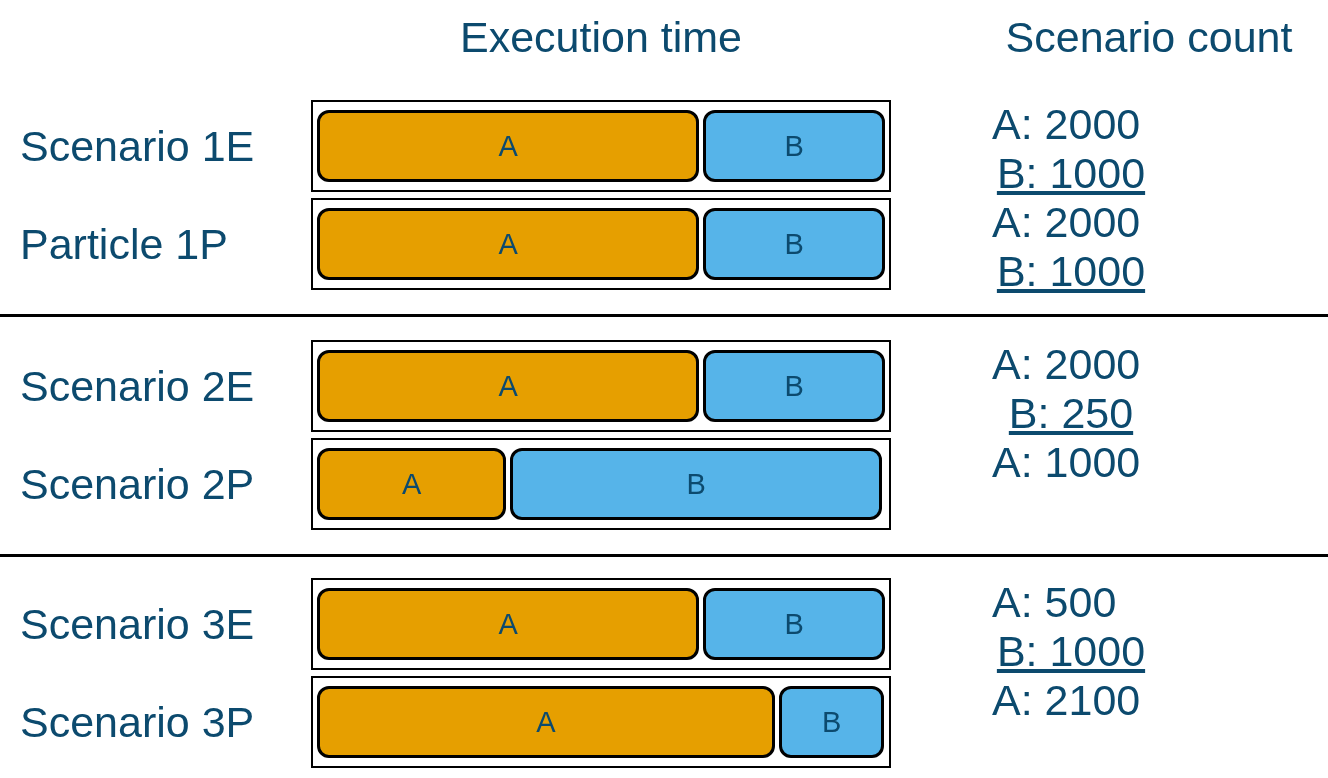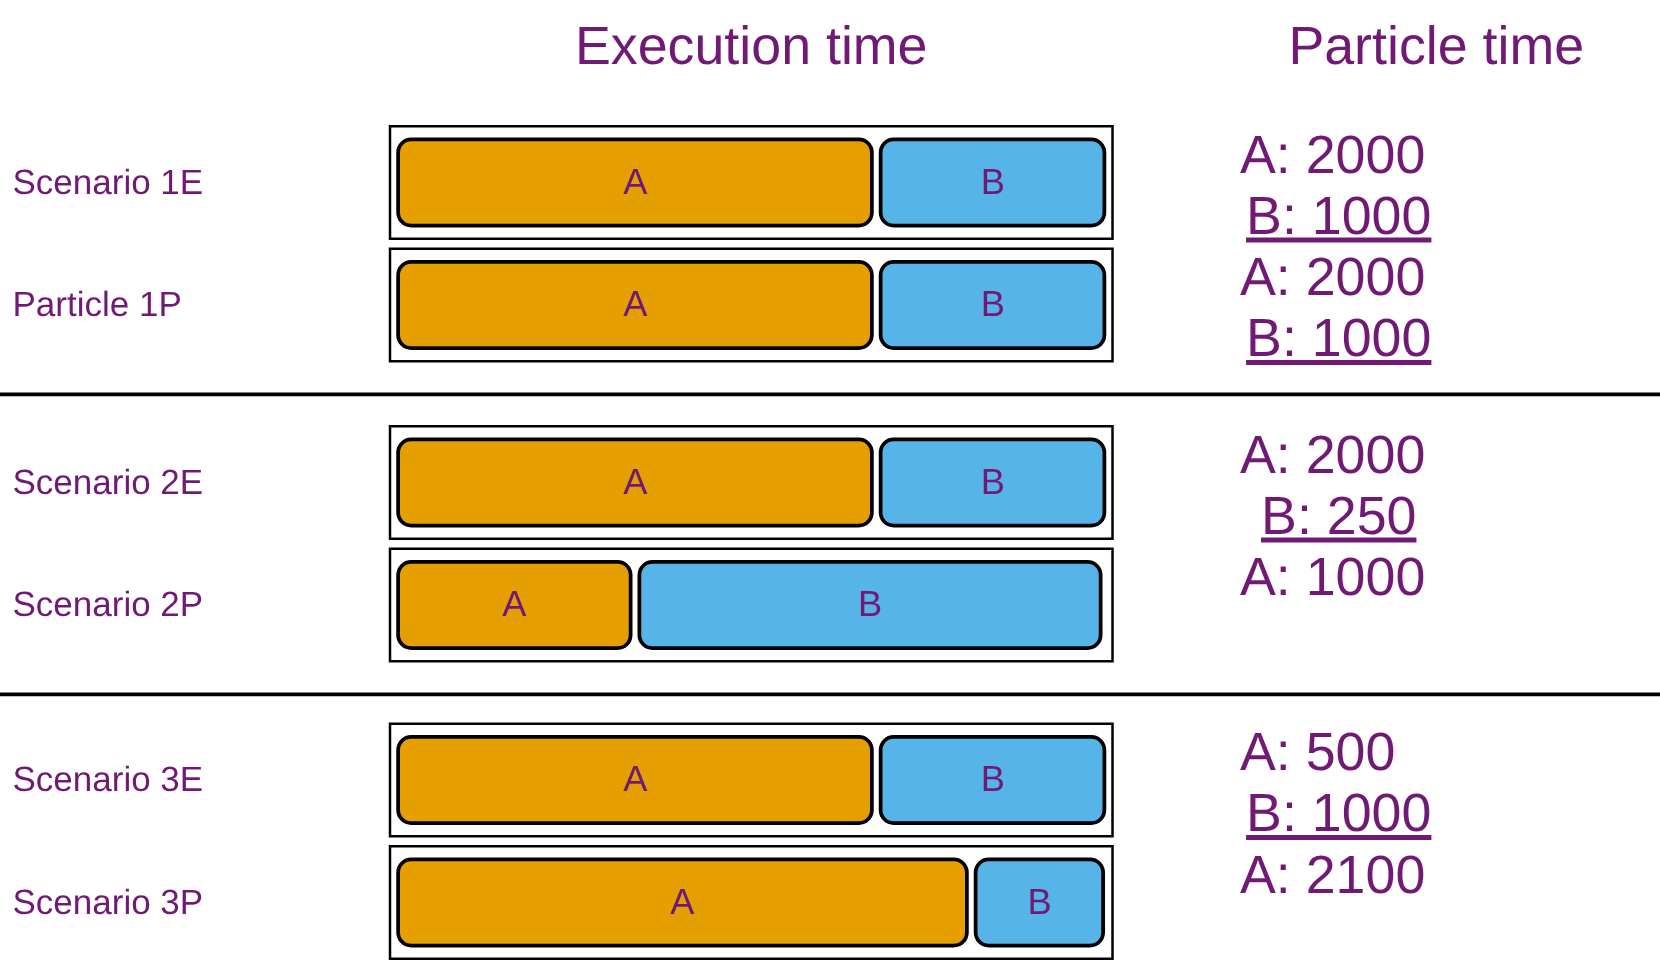--- a/index.html
+++ b/index.html
@@ -2,21 +2,21 @@
 <html><head>
 <meta charset="utf-8">
 <style>
   html, body { margin: 0; padding: 0; background: #ffffff; }
   .figure {
     position: relative;
     width: 1328px;
     height: 778px;
     background: #ffffff;
     font-family: "Liberation Sans", sans-serif;
-    color: #701a75;
+    color: #0c4a6e;
     overflow: hidden;
   }
   .col-header {
     position: absolute;
     top: 12px;
     font-size: 43px;
     line-height: 50px;
     text-align: center;
     white-space: nowrap;
   }
@@ -24,26 +24,26 @@
   .col-header.count { left: 988px; width: 322px; }
 
   .row {
     position: absolute;
     left: 0;
     width: 1328px;
     height: 92px;
   }
   .row-label {
     position: absolute;
-    left: 10px;
+    left: 20px;
     top: 0;
     height: 100%;
     display: flex;
     align-items: center;
-    font-size: 28px;
+    font-size: 43px;
     white-space: nowrap;
   }
   .track {
     position: absolute;
     left: 311px;
     top: 0;
     width: 580px;
     height: 100%;
     box-sizing: border-box;
     border: 2px solid #000000;
@@ -88,21 +88,21 @@
     height: 3px;
     background: #000000;
   }
 </style>
 </head>
 <body>
 
 <div class="figure">
 
   <div class="col-header exec">Execution time</div>
-  <div class="col-header count">Particle time</div>
+  <div class="col-header count">Scenario count</div>
 
   <div class="row" style="top:100px">
     <div class="row-label">Scenario 1E</div>
     <div class="track">
       <div class="bar bar-a" style="width: 67.4%;">
         <span class="bar-letter">A</span>
       </div>
       <div class="bar bar-b" style="width: 32%;">
         <span class="bar-letter">B</span>
       </div>

